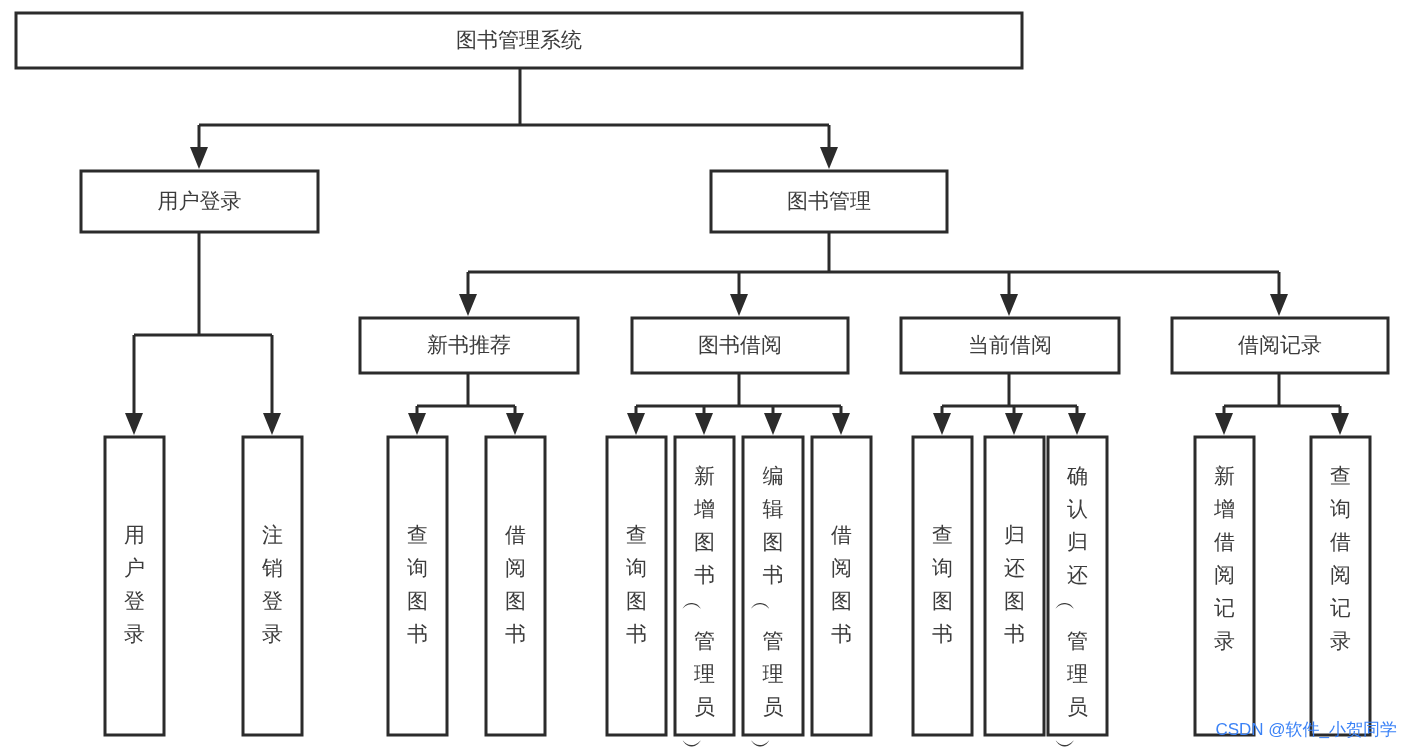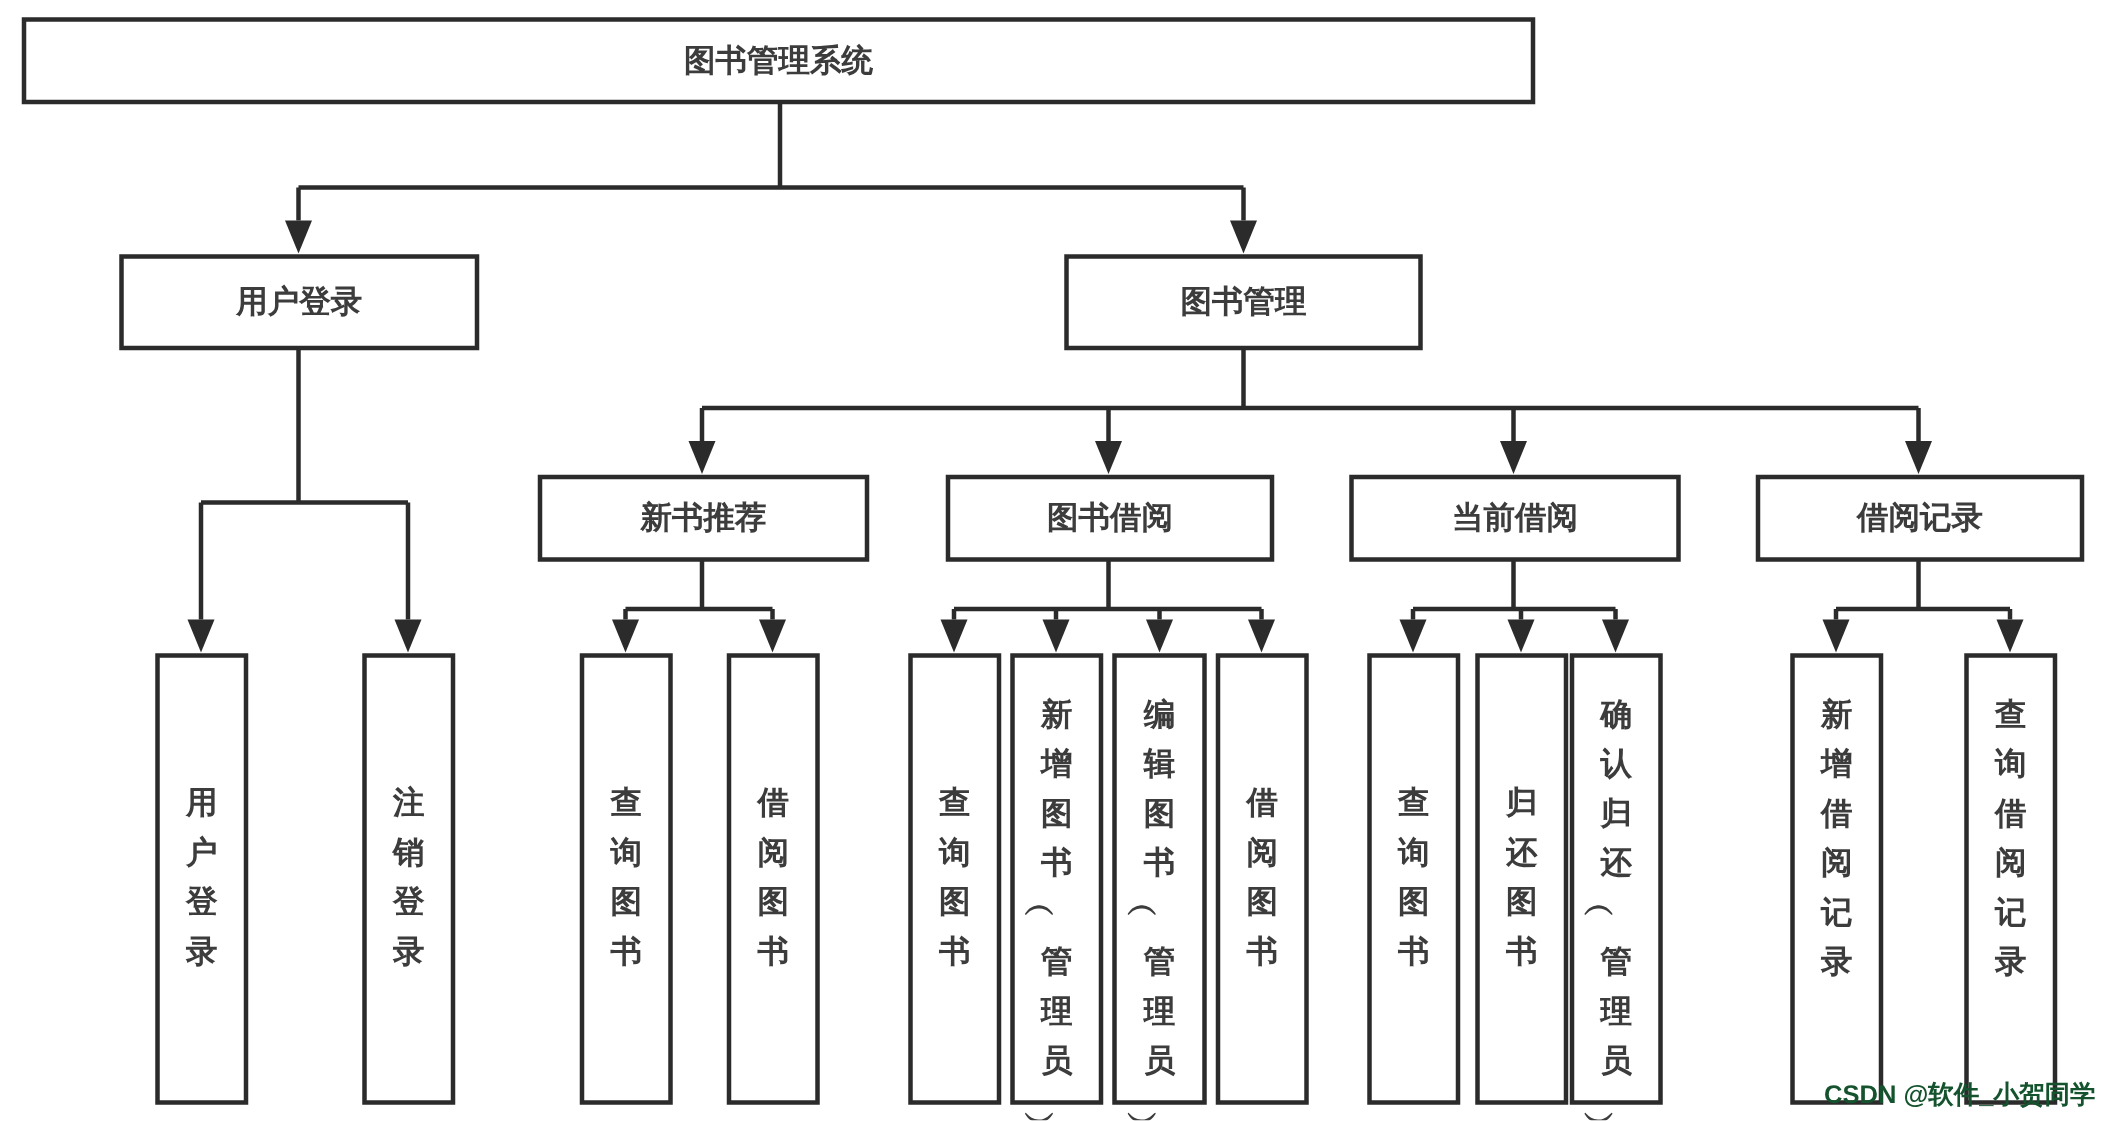--- a/index.html
+++ b/index.html
@@ -10,21 +10,20 @@
   }
   body {
     font-family: "Liberation Sans", "DejaVu Sans", sans-serif;
   }
   #diagram-root {
     position: relative;
     width: 1405px;
     height: 747px;
     background: #ffffff;
     overflow: hidden;
-    font-weight: bold;
   }
   svg#flow {
     position: absolute;
     left: 0;
     top: 0;
     width: 1405px;
     height: 747px;
     display: block;
   }
   .node-rect {
@@ -51,21 +50,21 @@
     fill: none;
   }
   .arrow-head {
     fill: #2b2b2b;
     stroke: none;
   }
   .watermark {
     position: absolute;
     right: 8px;
     bottom: 6px;
-    color: #14532d;
+    color: #3b82f6;
     font-size: 17px;
     font-family: "Liberation Sans", "DejaVu Sans", sans-serif;
     white-space: nowrap;
     pointer-events: none;
   }
 </style>
 </head>
 <body>
 
 <div id="diagram-root">

